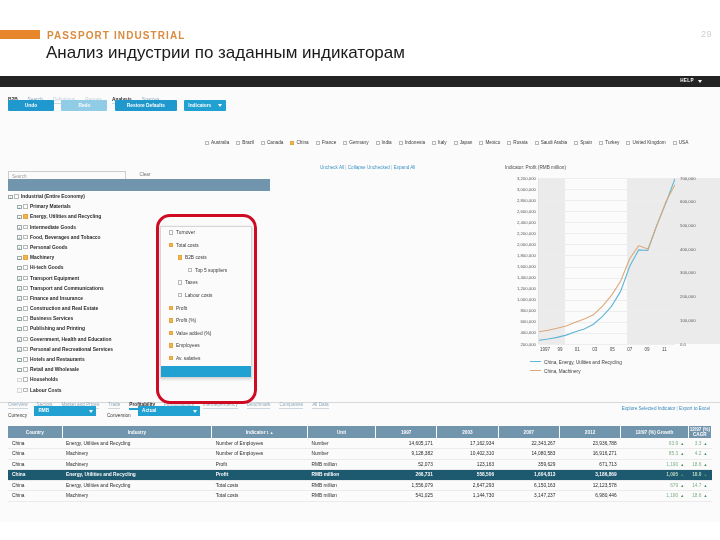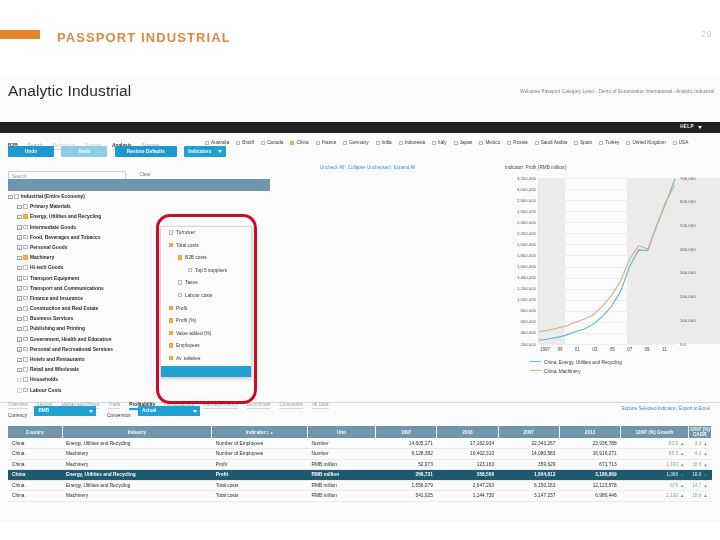--- a/index.html
+++ b/index.html
@@ -6,21 +6,21 @@
   html, body { margin:0; padding:0; }
   body {
     width:720px; height:540px; background:#ffffff;
     font-family:"Liberation Sans", sans-serif;
     overflow:hidden; position:relative;
   }
 
   
   .slide-head { position:absolute; left:0; top:0; width:720px; height:72px; }
   .orange-bar { position:absolute; left:0; top:30px; width:40px; height:9px; background:#e8862b; }
-  .brandline { position:absolute; left:57px; top:30px; font-size:13px; letter-spacing:1.1px;
+  .brandline { position:absolute; left:47px; top:30px; font-size:10px; letter-spacing:1.1px;
                color:#d98b3f; font-weight:700; }
   .pageno { position:absolute; right:8px; top:29px; font-size:9px; color:#cfcfcf; letter-spacing:.5px;}
   .slide-title { position:absolute; left:46px; top:43px; font-size:17px; color:#1a1a1a; }
 
   
   .app { position:absolute; left:0; top:76px; width:720px; height:446px; background:#fff;
          filter:contrast(.93) brightness(1.02); }
 
   .app-top { position:relative; height:46px; background:#fff; }
   .app-logo { position:absolute; left:8px; top:6px; font-size:15.5px; color:#1d1d1d; letter-spacing:.1px; }
@@ -134,28 +134,25 @@
   .arrow { display:inline-block; margin-left:2px; color:#4e8a58; font-size:4px;}
   .sortmark { font-size:3.8px; }
 </style>
 </head>
 <body>
 
 <div class="slide-head">
   <div class="orange-bar"></div>
   <div class="brandline">PASSPORT INDUSTRIAL</div>
   <div class="pageno">29</div>
+  <div class="slide-title">Анализ индустрии по заданным индикаторам</div>
 </div>
 
 <div class="app">
 
-  <div class="app-top">
-    <div class="app-logo">Analytic Industrial</div>
-    <div class="app-welcome">Welcome Passport Category Level - Demo of Euromonitor International - Analytic Industrial</div>
-  </div>
 
   <div class="blackbar">
     <div class="help">HELP</div>
     <div class="caret"></div>
   </div>
 
   <div class="navrow" id="primary-nav"><span class="tab dark">B2B</span><span class="tab">Search</span><span class="tab" style="color: rgb(197, 211, 220);">Definitions</span><span class="tab" style="color: rgb(197, 211, 220);">Reports</span><span class="tab dark">Analysis</span><span class="tab">Sources</span></div>
 
   <div class="toolbar">
     <span class="btn undo">Undo</span>

